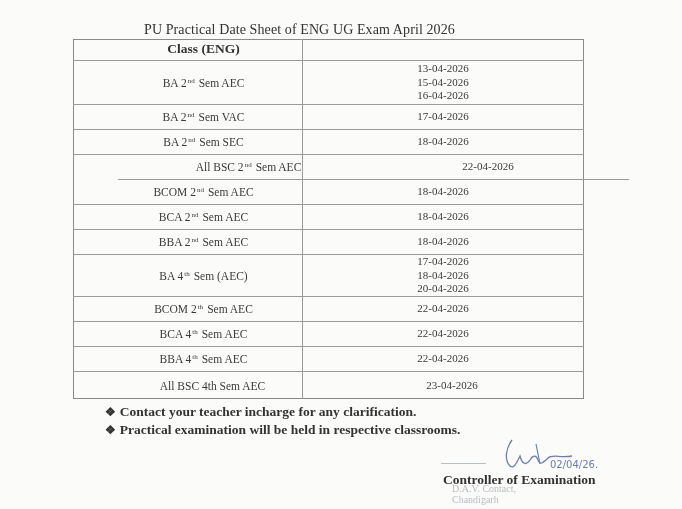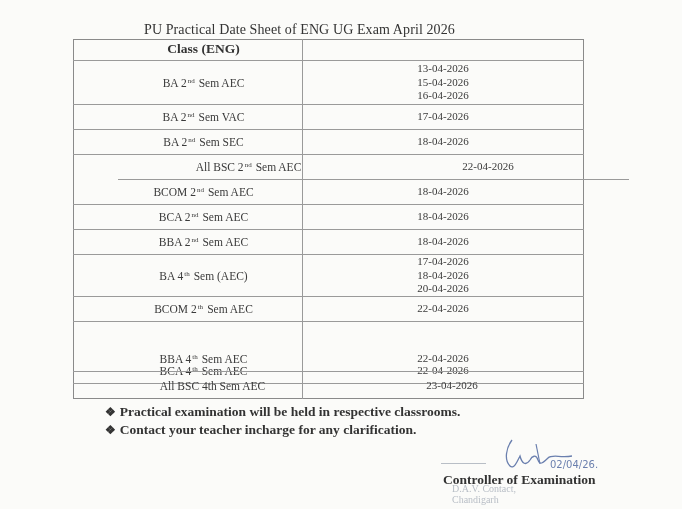--- a/index.html
+++ b/index.html
@@ -158,21 +158,21 @@
       <div class="row" style="top: 297px; height: 25px;">
         <div class="cls">
           <span>BCOM 2</span>
           <sup>th</sup>
           <span>Sem AEC</span>
         </div>
         <div class="dt">
           <div>22-04-2026</div>
         </div>
       </div>
-      <div class="row" style="top: 322px; height: 25px; margin-top: 37px;">
+      <div class="row" style="top: 322px; height: 25px;">
         <div class="cls">
           <span>BCA 4</span>
           <sup>th</sup>
           <span>Sem AEC</span>
         </div>
         <div class="dt">
           <div>22-04-2026</div>
         </div>
       </div>
       <div class="row" style="top: 347px; height: 25px;">
@@ -189,22 +189,22 @@
         <div class="cls">
           <span>All BSC 4th Sem AEC</span>
         </div>
         <div class="dt">
           <div>23-04-2026</div>
         </div>
       </div>
     </div>
 
   <div class="notes">
+    <div><span class="note-bullet">❖</span><span>Contact your teacher incharge for any clarification.</span></div>
     <div><span class="note-bullet">❖</span><span>Practical examination will be held in respective classrooms.</span></div>
-    <div><span class="note-bullet">❖</span><span>Contact your teacher incharge for any clarification.</span></div>
   </div>
 
   <svg class="sig" viewBox="0 0 200 79">
     <path d="M72 10 C66 18,64 30,70 36 C74 40,78 30,80 26 C82 34,86 36,90 30 C92 26,96 24,98 30 C100 36,104 32,108 28 C112 24,120 28,132 26" fill="none" stroke="#6a7fae" stroke-width="1.3"></path>
     <path d="M96 14 L100 34" fill="none" stroke="#6a7fae" stroke-width="1.2"></path>
     <text x="110" y="38" font-size="10" fill="#6a7fae" font-family="DejaVu Sans, sans-serif">02/04/26.</text>
   </svg>
   <div class="stamp-line"></div>
   <div class="stamp">
     <div>D.A.V. Contact,</div>

